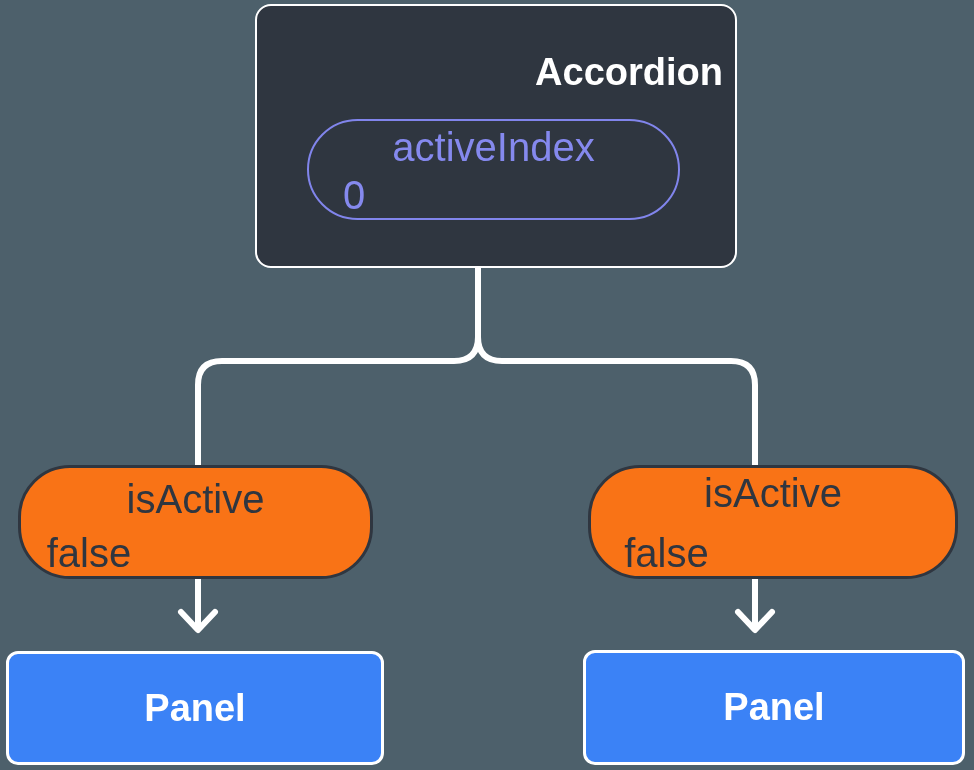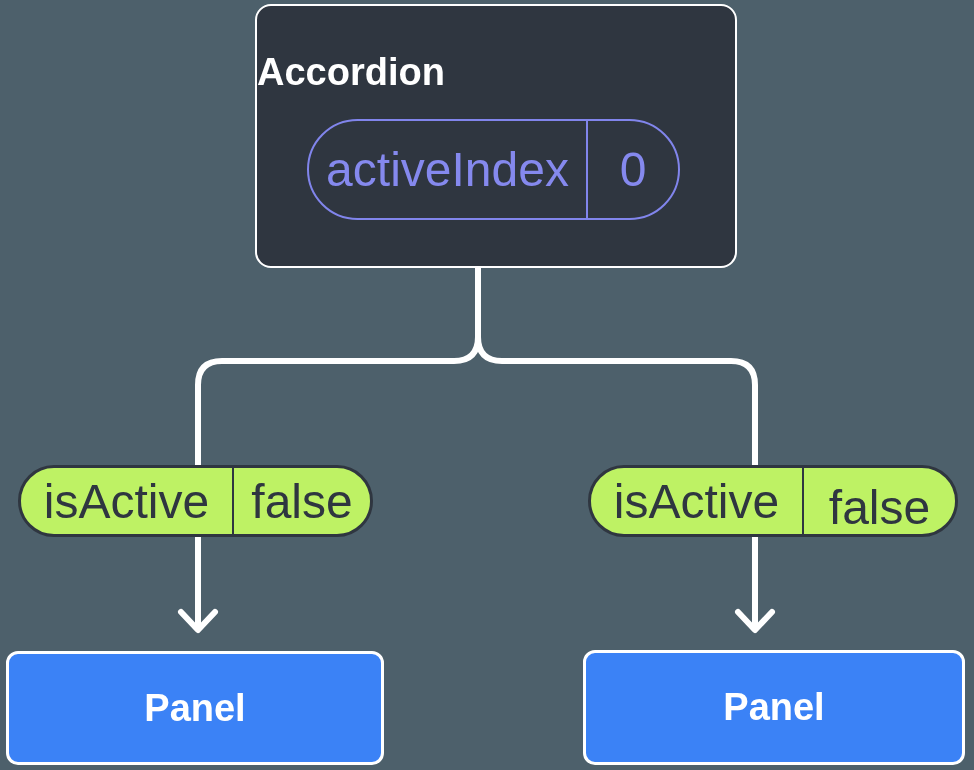--- a/index.html
+++ b/index.html
@@ -26,51 +26,51 @@
   }
   .root-node {
     position:absolute; left:255px; top:4px;
     width:482px; height:264px;
     box-sizing:border-box;
     background:#2f3640;
     border:2px solid #ffffff;
     border-radius:16px;
   }
   .node-title {
-    position:absolute; top:44px; left:0; right:0;
-    text-align:left;
+    position:absolute; top:44px; left:0; right:12px;
+    text-align:right;
     font-size:38px; font-weight:600; line-height:1.2;
     color:#ffffff;
   }
   .prop-pill {
     display:flex; align-items:stretch;
     box-sizing:border-box;
-    font-size:48px; font-weight:400;
+    font-size:40px; font-weight:400;flex-direction:column;
   }
   .prop-pill .prop-name,
   .prop-pill .prop-value {
     display:flex; align-items:center; justify-content:center;
   }
   .prop-pill .prop-name { flex:1; }
   .prop-pill .prop-divider { width:2px; }
   
   .prop-pill.outline {
     position:absolute; left:50px; top:113px;
     width:373px; height:101px;
     border:2px solid #8185ec;
     border-radius:51px;
     color:#8589ee;
   }
   .prop-pill.outline .prop-divider { background:#8185ec; }
   .prop-pill.outline .prop-value { width:90px; }
   
   .prop-pill.solid {
     position:absolute; top:465px;
-    height:72px;
-    background:#bef264;
+    height:114px;
+    background:#f97316;
     border:3px solid #2f3640;
     border-radius:52px;
     color:#2f3640;
   }
   .prop-pill.solid .prop-divider { background:#2f3640; }
   .pill-left  { left:18px;  width:355px; }
   .pill-left  .prop-value { width:136px; }
   .pill-right { left:588px; width:370px; }
   .pill-right .prop-value { width:151px;margin-top:13px; }
   

